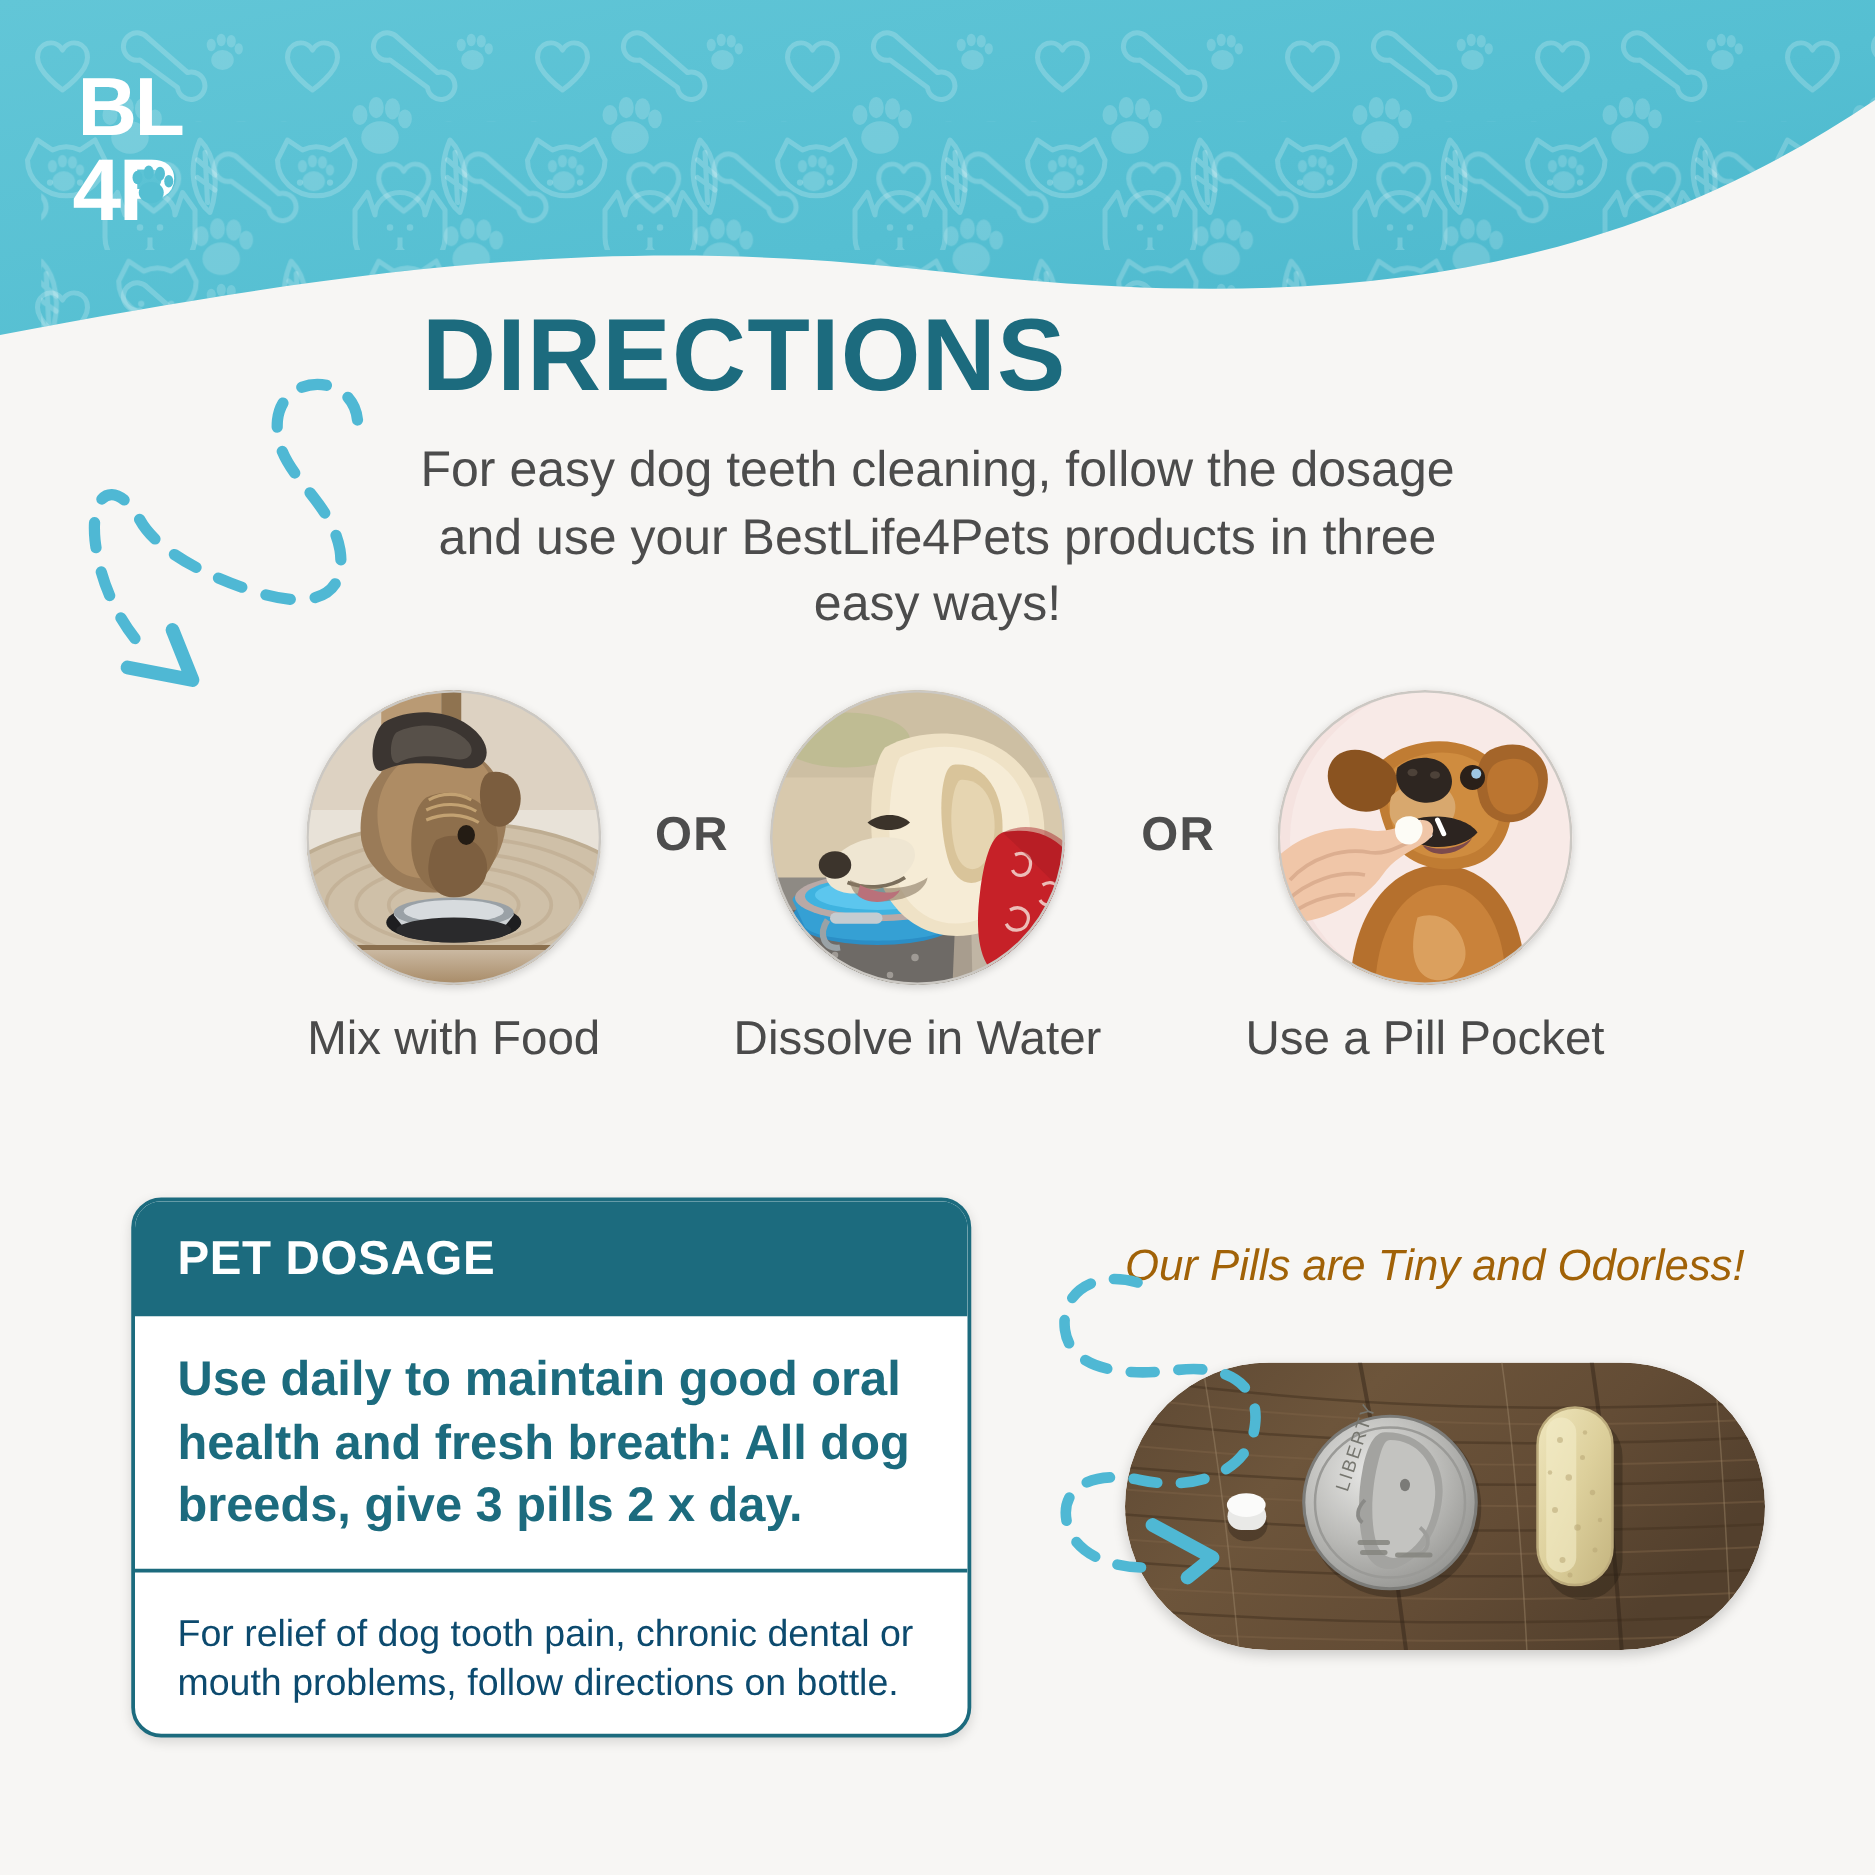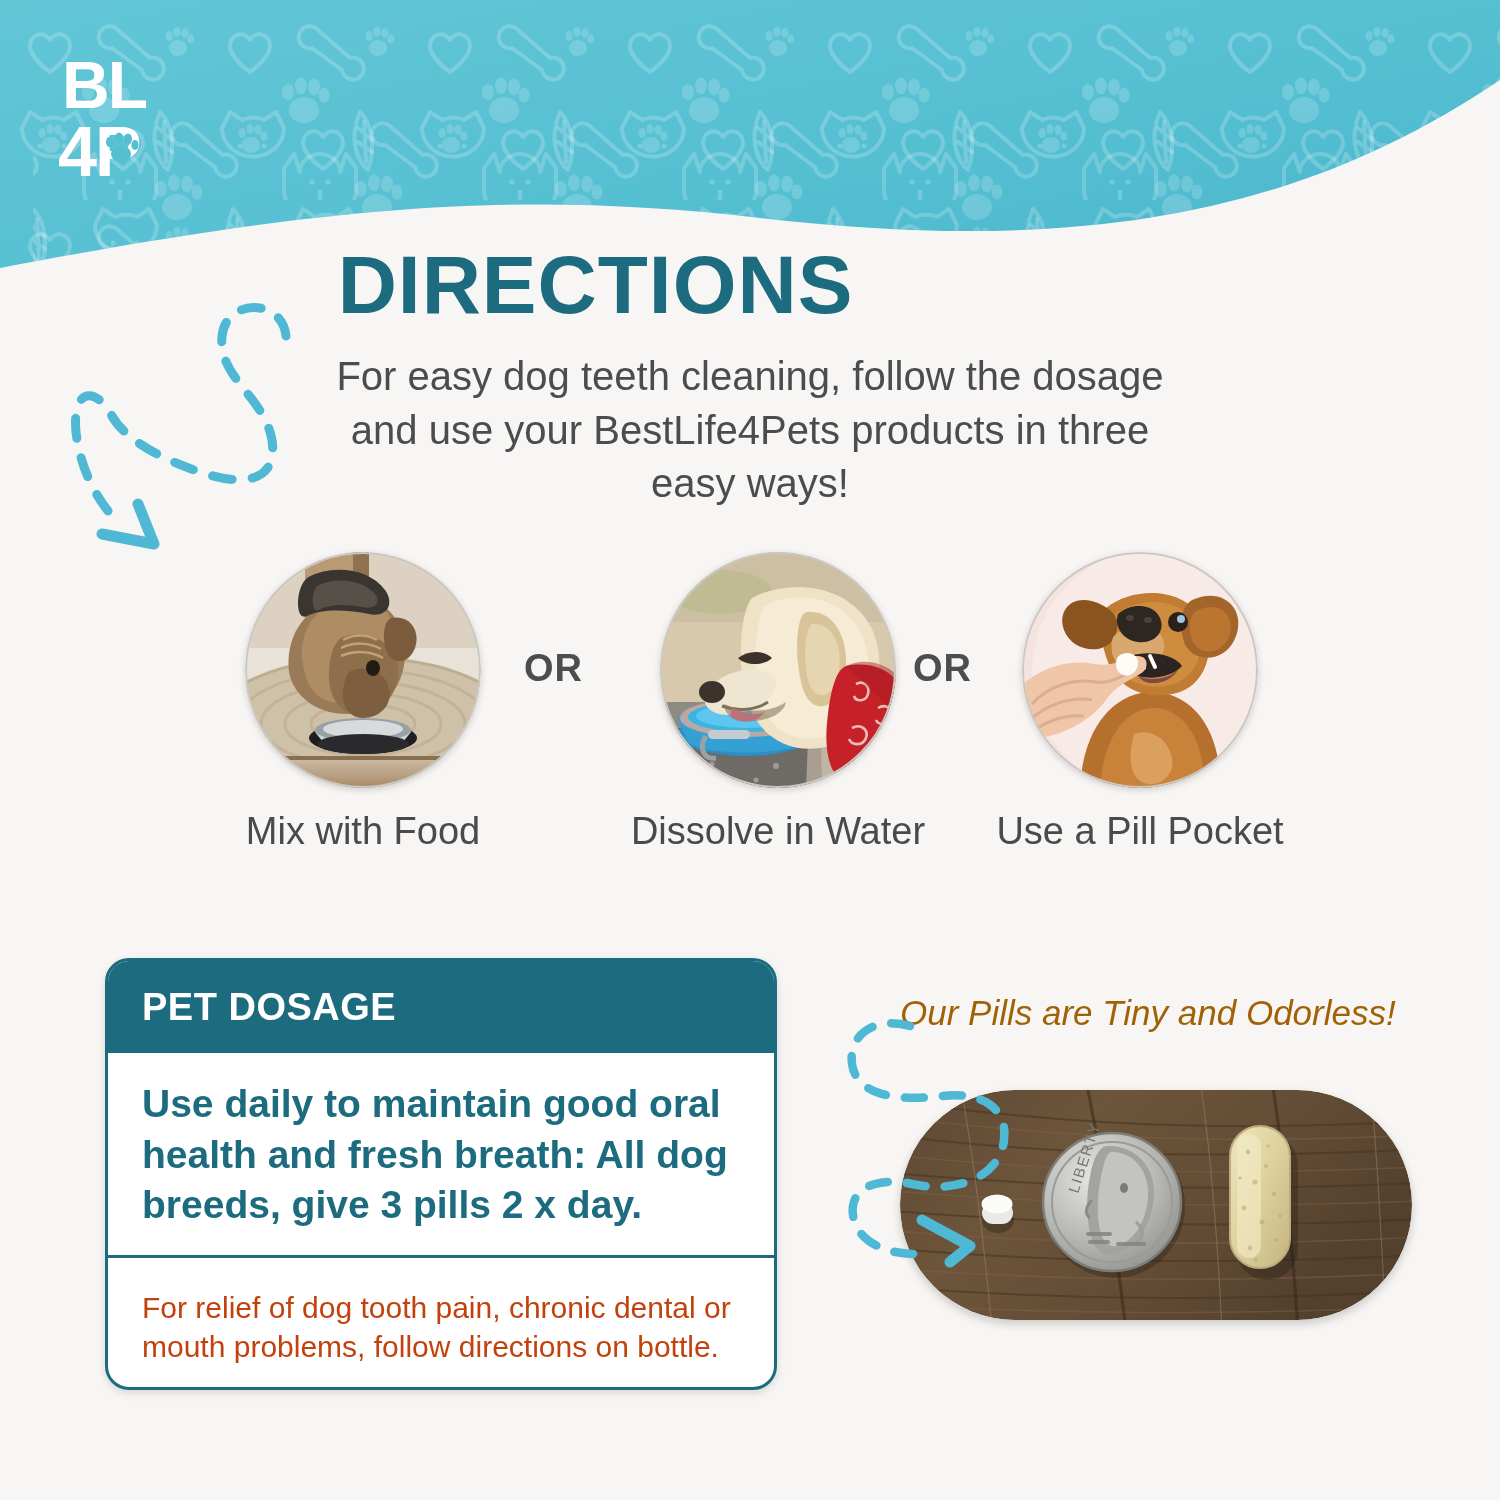--- a/index.html
+++ b/index.html
@@ -31,21 +31,21 @@
   }
 
   
   .decor{position:absolute;z-index:4;}
   #arrow-top{left:50px;top:292px;}
   #arrow-pill{left:838px;top:1008px;z-index:9;}
 
   
   .methods{position:absolute;left:0;top:552px;width:1500px;height:310px;}
   .method{position:absolute;top:0;width:236px;}
-  .m1{left:245px;} .m2{left:660px;} .m3{left:1022px;}
+  .m1{left:245px;} .m2{left:616px;} .m3{left:1022px;}
   .circ{
     width:236px;height:236px;border-radius:50%;
     overflow:hidden;position:relative;
     box-shadow:0 2px 7px rgba(0,0,0,.17);
   }
   .circ svg{display:block;}
   .mlabel{
     position:absolute;top:258px;left:-60px;width:356px;text-align:center;
     font-size:38px;color:#4a4a4a;white-space:nowrap;
   }
@@ -68,21 +68,21 @@
   #dosage-head .htext{
     color:#ffffff;font-size:38px;font-weight:bold;letter-spacing:.5px;
   }
   #dosage-body-1{
     padding:26px 34px 24px 34px;
     font-size:39px;line-height:1.30;font-weight:bold;color:#1c6b7e;
     border-bottom:3px solid #1c6b7e;
   }
   #dosage-body-2{
     padding:30px 34px 0 34px;
-    font-size:30px;line-height:1.30;color:#c2410c;
+    font-size:30px;line-height:1.30;color:#0c4a6e;
   }
 
   
   .pills-caption{
     position:absolute;left:900px;top:993px;width:560px;
     font-size:35px;font-style:italic;color:#a16207;white-space:nowrap;
   }
   #wood-panel{
     position:absolute;left:900px;top:1090px;width:512px;height:230px;
     border-radius:115px;overflow:hidden;

